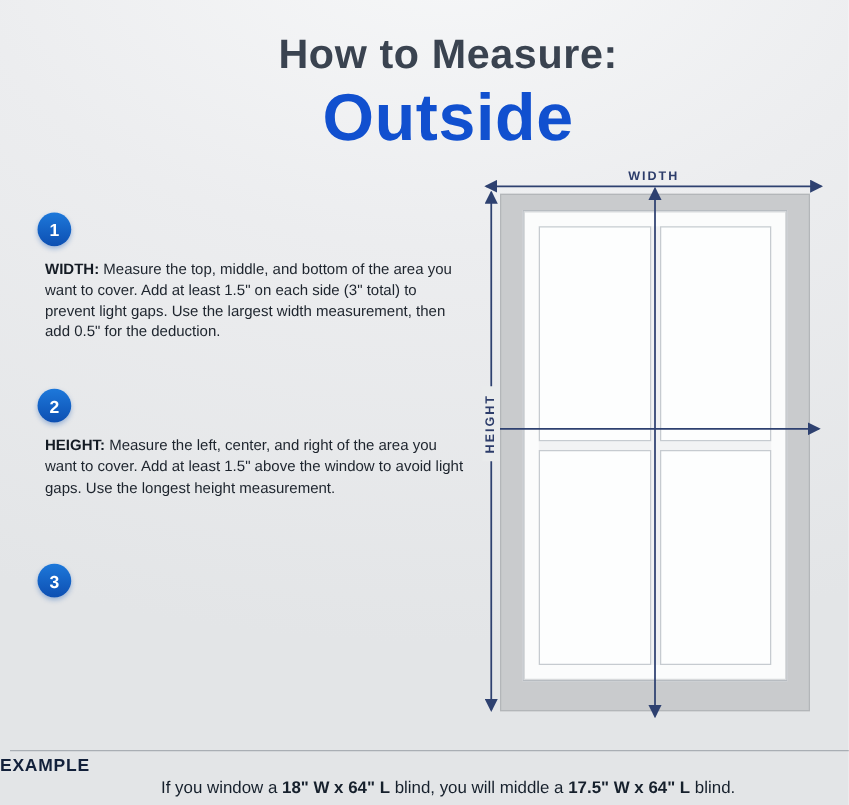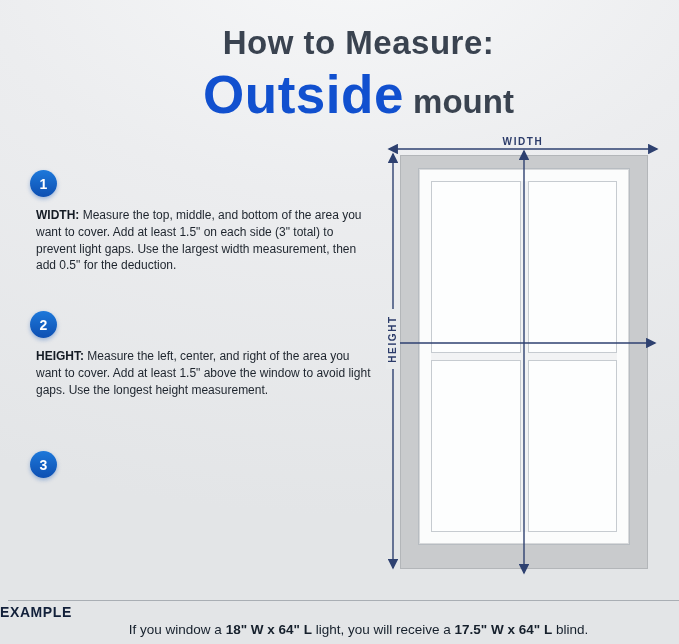--- a/index.html
+++ b/index.html
@@ -68,21 +68,20 @@
 </style>
 </head>
 <body>
 
 <div class="canvas">
 
   <div class="title">
     <div class="title-line1">How to Measure:</div>
     <div class="title-line2">
       <span class="title-accent">Outside</span>
-      <span class="title-rest"> mount</span>
     </div>
   </div>
 
   <div class="step step1">
     <div class="badge">1</div>
     <p><span class="lbl">WIDTH:</span> <span>Measure the top, middle, and bottom of the area you want to cover. Add at least 1.5" on each side (3" total) to prevent light gaps. Use the largest width measurement, then add 0.5" for the deduction.</span></p>
   </div>
 
   <div class="step step2">
     <div class="badge">2</div>
@@ -118,15 +117,15 @@
 
       <line x1="6" y1="207" x2="272" y2="207" stroke="#2e4170" stroke-width="1.4" marker-start="url(#ah)" marker-end="url(#ah)"></line>
     </svg>
 
     <div class="dim-label width-label">WIDTH</div>
     <div class="dim-label height-label">HEIGHT</div>
   </div>
 
   <div class="divider"></div>
   <div class="example-heading">EXAMPLE</div>
-  <div class="example-text"><span>If you window a </span><span class="b">18" W x 64" L</span><span> light, you will receive a </span><span class="b">17.5" W x 64" L</span><span> blind.</span></div>
+  <div class="example-text"><span>If you window a </span><span class="b">18" W x 64" L</span><span> blind, you will middle a </span><span class="b">17.5" W x 64" L</span><span> blind.</span></div>
 
 </div>
 
 </body></html>

